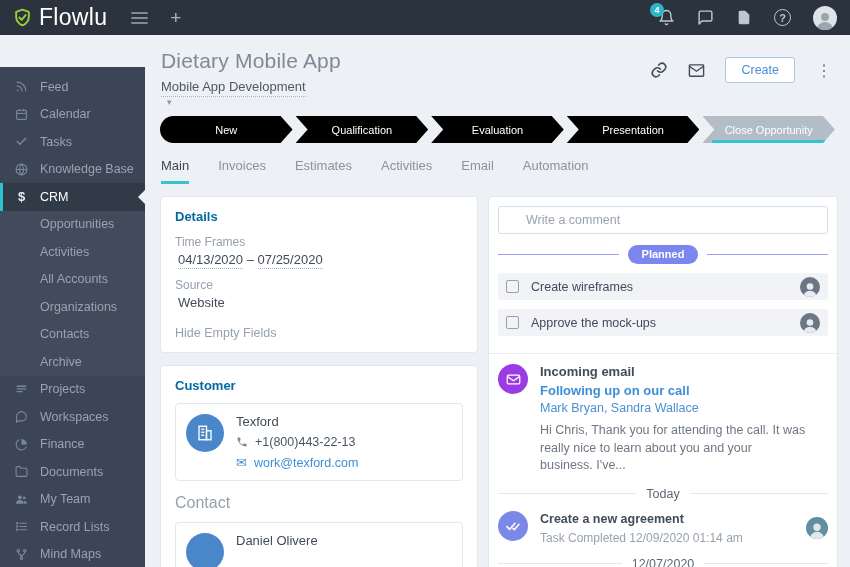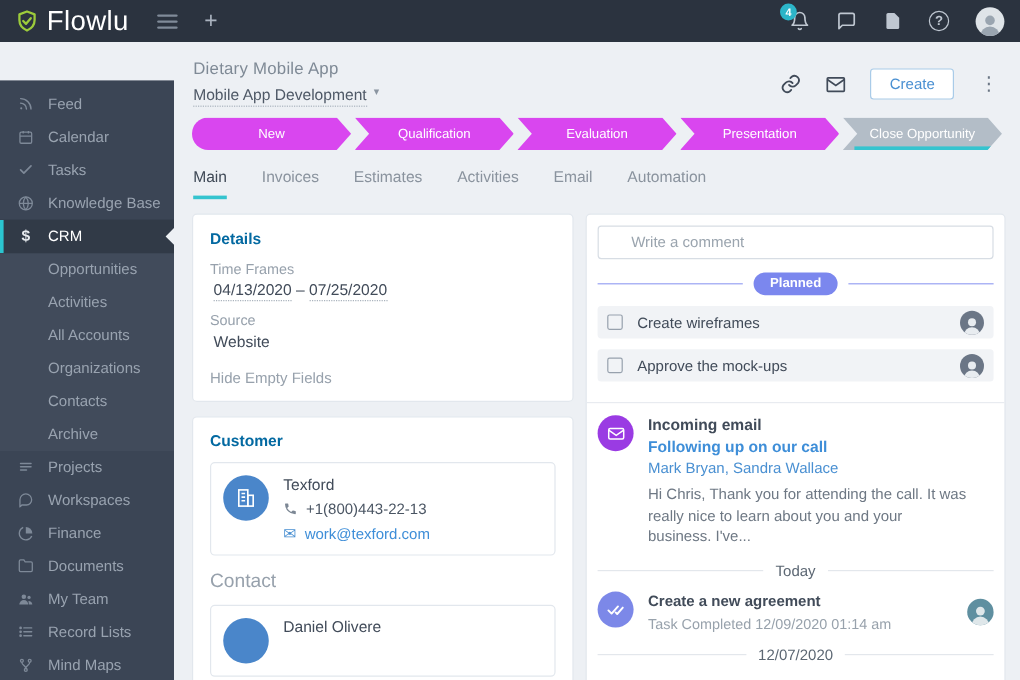--- a/index.html
+++ b/index.html
@@ -37,33 +37,33 @@
   .nav-item.active .nav-ic { color:#e8ecf0; }
   .nav-item.active::after { content:""; position:absolute; right:0; top:50%; margin-top:-7px;
       border-top:7px solid transparent; border-bottom:7px solid transparent; border-right:7px solid #edf0f4; }
   .sub-block { background:rgba(255,255,255,.035); }
   .sub-block .nav-item { padding-left:40px; }
   .crm-dollar { font-size:13px; font-weight:700; }
 
   
   .main { flex:1; min-width:0; display:flex; flex-direction:column; overflow:hidden; }
   .page-head { display:flex; align-items:flex-start; padding:14px 16px 0 16px; }
-  .page-title { font-size:14px; color:#7f8a96; font-weight:400; letter-spacing:.2px; }
-  .pipeline-select { margin-top:6px; display:inline-flex; align-items:flex-start; cursor:pointer; }
+  .page-title { font-size:21px; color:#7f8a96; font-weight:400; letter-spacing:.2px; }
+  .pipeline-select { margin-top:6px; display:inline-flex; align-items:flex-start; cursor:pointer;flex-direction:column; }
   .pipeline-select .txt { font-size:13px; color:#4e5866; border-bottom:1px dotted #a9b2bd; padding-bottom:2px; }
   .caret { color:#8b95a1; font-size:9px; margin-left:6px; }
   .head-actions { margin-left:auto; display:flex; align-items:center; gap:19px; padding-top:8px; }
   .act-ic { color:#414b59; cursor:pointer; }
   .btn-create { border:1px solid #a9cbe8; color:#4a90d2; background:#fff; font-size:12.5px; padding:5px 15px;
                 border-radius:3px; cursor:pointer; font-family:inherit; }
   .dots { color:#6b7684; font-size:16px; cursor:pointer; padding:0 2px; }
 
   
   .stages { display:flex; gap:3px; margin:9px 15px 0 15px; height:27px; }
-  .stage { flex:1; position:relative; background:#d946ef; color:#fff; font-size:11px; display:flex;
+  .stage { flex:1; position:relative; background:#000000; color:#fff; font-size:11px; display:flex;
            align-items:center; justify-content:center; cursor:pointer;
            clip-path:polygon(0 0, calc(100% - 12px) 0, 100% 50%, calc(100% - 12px) 100%, 0 100%, 12px 50%); }
   .stage.first { border-radius:14px 0 0 14px;
            clip-path:polygon(0 0, calc(100% - 12px) 0, 100% 50%, calc(100% - 12px) 100%, 0 100%); }
   .stage.current { background:#b3bdc7; }
   .stage.current::after { content:""; position:absolute; left:10px; right:4px; bottom:0; height:3px; background:#35c4cf; }
 
   
   .tabs { display:flex; gap:29px; margin:15px 16px 0 16px; font-size:13px; color:#8a939e; }
   .tab { padding-bottom:8px; cursor:pointer; }

